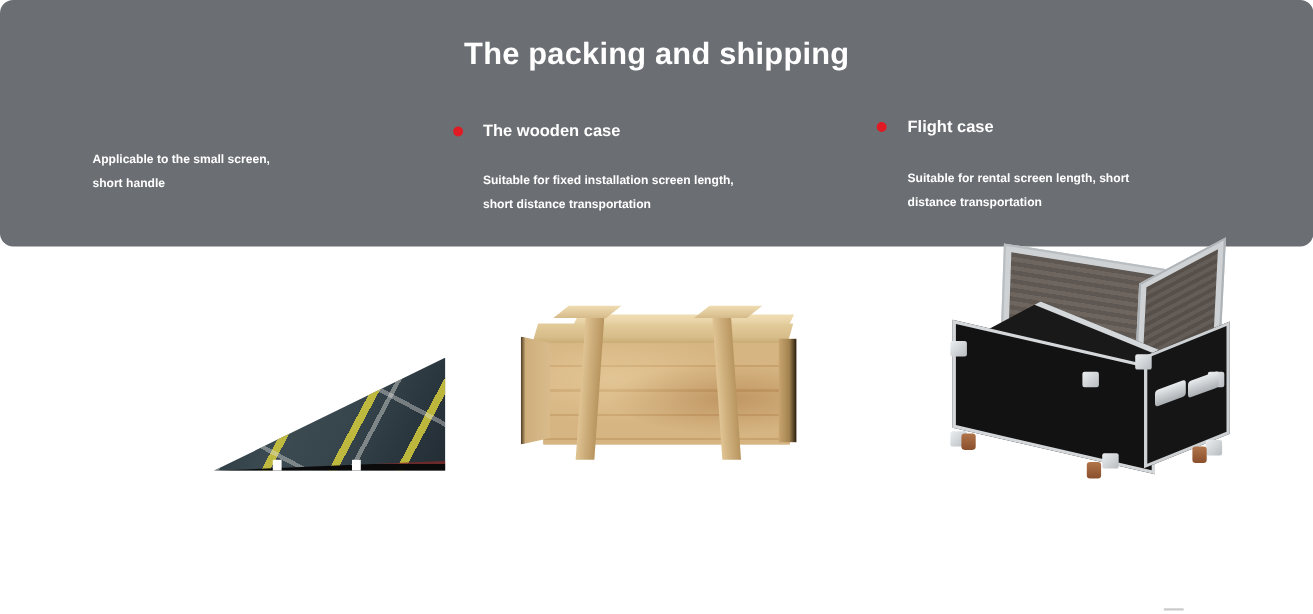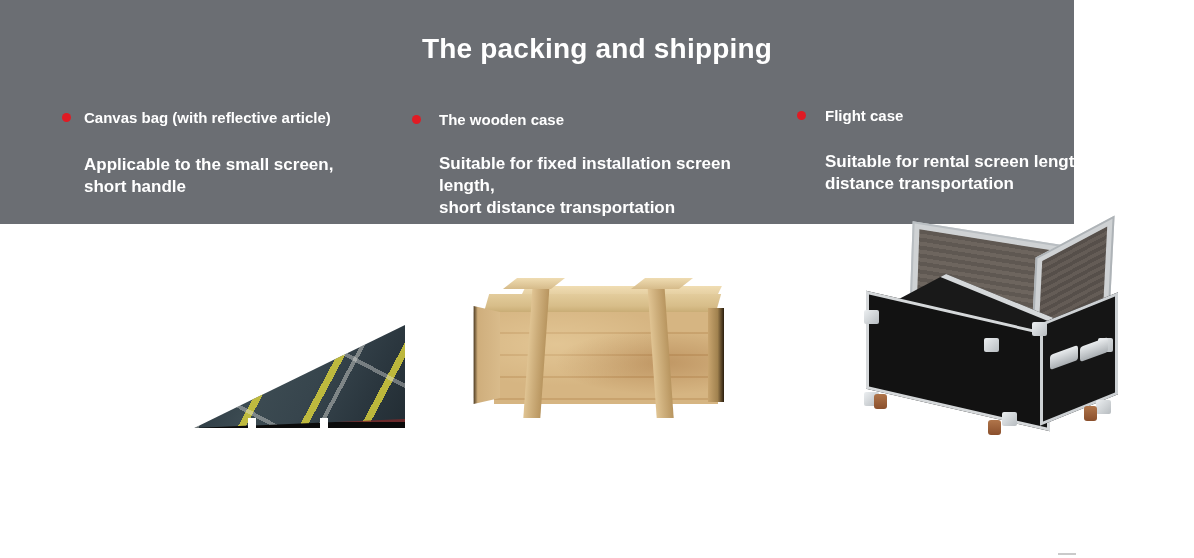--- a/index.html
+++ b/index.html
@@ -20,23 +20,24 @@
     width: 1194px;
     height: 558px;
     background: #ffffff;
   }
 
   
   #banner {
     position: absolute;
     left: 0;
     top: 0;
-    width: 1074px;
+    width: 1194px;
     height: 224px;
     background: #6b6e73;
+    border-radius: 12px;
   }
   #title {
     position: absolute;
     left: 0;
     top: 30px;
     width: 1194px;
     text-align: center;
     color: #ffffff;
     font-size: 28px;
     font-weight: bold;
@@ -63,21 +64,21 @@
   .bullet-label {
     display: block;
     color: #ffffff;
     font-size: 15px;
     font-weight: bold;
     line-height: 20px;
     white-space: nowrap;
   }
   .col-desc {
     color: #ffffff;
-    font-size: 17px;
+    font-size: 11px;
     font-weight: bold;
     line-height: 22px;
     white-space: pre-line;
   }
 
   #col1 { left: 62px;  top: 108px; width: 340px; }
   #col1 .bullet-label { margin-left: 22px; }
   #col1 .col-desc { margin-left: 22px; margin-top: 26px; }
 
   #col2 { left: 412px; top: 110px; width: 360px; }
@@ -385,24 +386,20 @@
 </head>
 <body>
 
 <div id="slide">
 
   <div id="banner">
 
     <div id="title">The packing and shipping</div>
 
     <div class="col" id="col1">
-      <div class="bullet-row">
-        <span class="bullet-dot"></span>
-        <span class="bullet-label">Canvas bag (with reflective article)</span>
-      </div>
       <div class="col-desc">Applicable to the small screen,
  short handle</div>
     </div>
 
     <div class="col" id="col3">
       <div class="bullet-row">
         <span class="bullet-dot"></span>
         <span class="bullet-label">Flight case</span>
       </div>
       <div class="col-desc">Suitable for rental screen length, short

